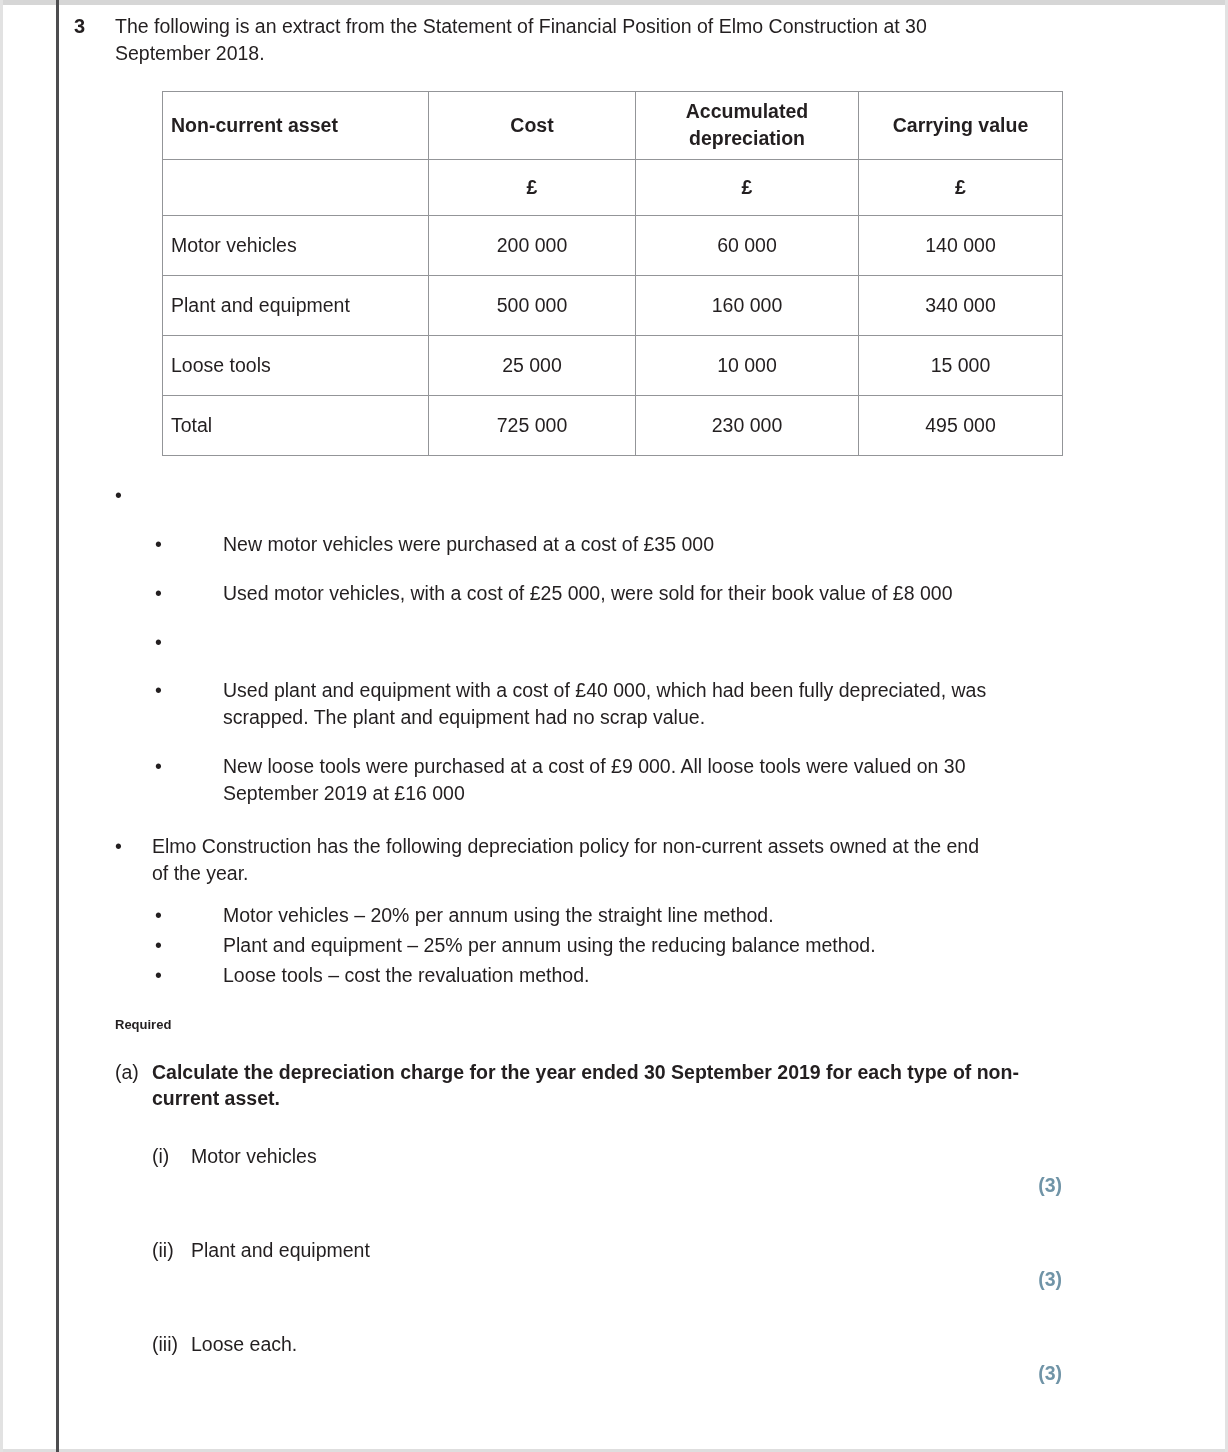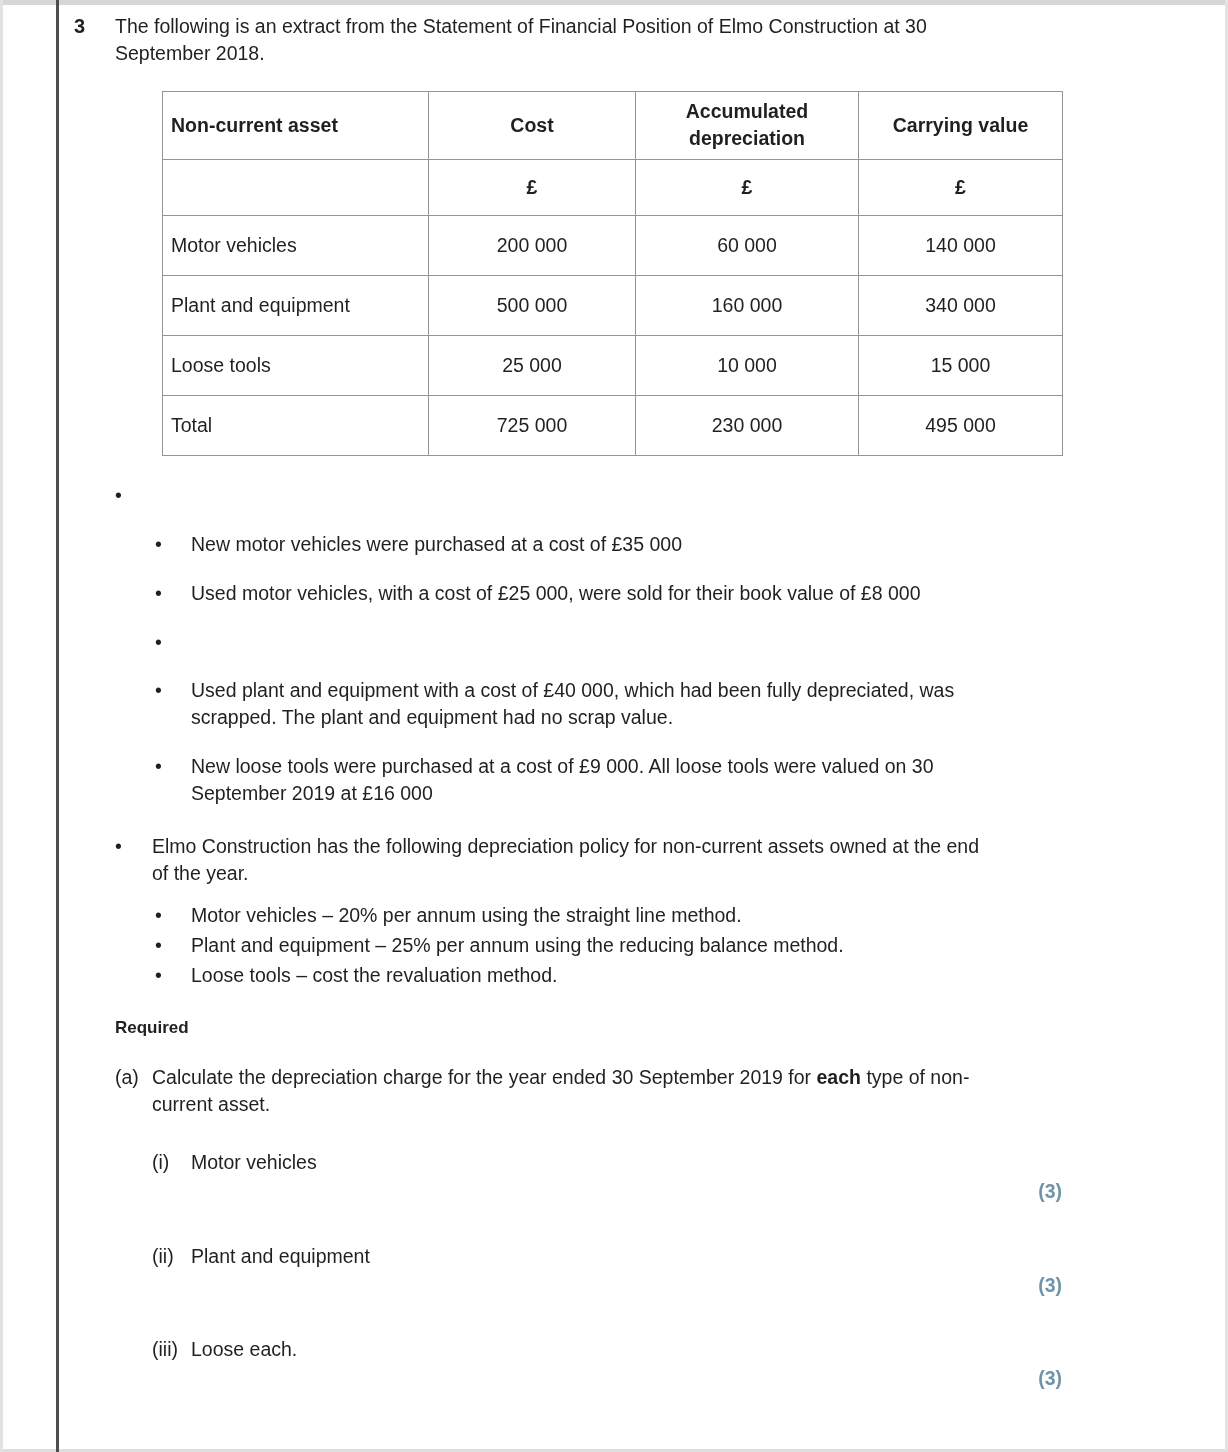--- a/index.html
+++ b/index.html
@@ -51,31 +51,31 @@
   }
   table.fin-table tr.currency td { font-weight:bold; height:56px; }
   table.fin-table tbody td { height:60px;text-align:center; }
 
   .section { margin-top:26px; }
   .b1 { display:flex; }
   .b1 .dot { width:37px; flex:none; }
   .b1 .txt { max-width:830px; }
   .b2 { display:flex; margin-left:40px; margin-top:22px; }
   .b2 .dot { width:36px; flex:none; }
-  .b2 .txt { max-width:800px; }
+  .b2 .txt { max-width:800px;margin-left:32px; }
   .section.tight .b2 { margin-top:3px; }
   .section.tight .b2.first { margin-top:15px; }
 
   .required {
     margin-top:27px;
-    font-size:17px; font-weight:bold;
+    font-size:13px; font-weight:bold;
   }
   .part-a { display:flex; margin-top:25px; }
   .part-a .plabel { width:37px; flex:none; }
-  .part-a .ptxt { max-width:872px; }
+  .part-a .ptxt { max-width:872px;font-weight:bold; }
 
   .subpart { margin-top:38px; }
   .subpart.first { margin-top:31px; }
   .sp-row { display:flex; margin-left:37px; }
   .sp-label { width:39px; flex:none; }
   .marks {
     text-align:right;
     color:#7094a7;
     font-weight:bold;
     margin-top:2px;

